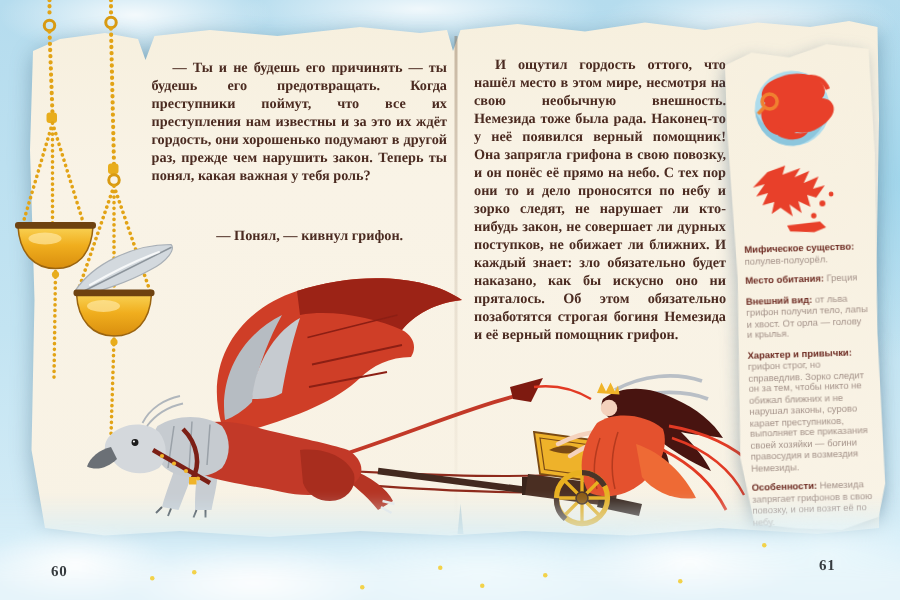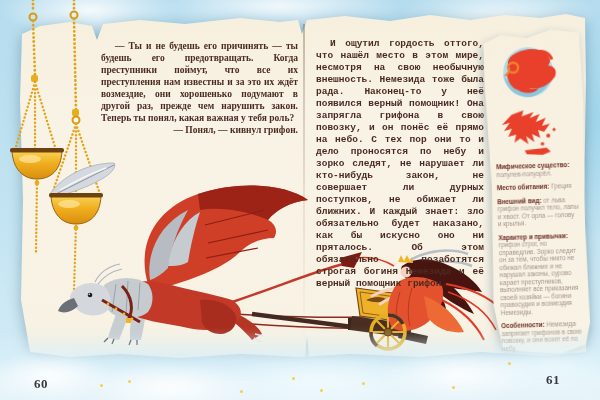--- a/index.html
+++ b/index.html
@@ -20,36 +20,36 @@
       185px 24px,240px 18px,280px 22px,298px 20px,302px 34px,307px 20px,345px 16px,390px 21px,
       430px 15px,470px 20px,505px 15px,540px 18px,566px 14px,585px 18px,586px 80px,584px 200px,
       587px 300px,586px 352px,545px 356px,480px 352px,420px 357px,350px 354px,300px 357px,
       240px 354px,180px 358px,120px 354px,70px 357px,30px 352px,21px 300px,23px 200px,20px 100px);}
   #gutter{position:absolute;left:303px;top:24px;width:2px;height:326px;
     background:linear-gradient(180deg,rgba(120,88,58,.38),rgba(120,88,58,.12) 55%,rgba(120,88,58,0));}
   
   .story{position:absolute;color:#4b2b21;font-size:9.5px;line-height:12px;
     font-weight:700;text-align:justify;}
   #left-text{left:101px;top:40px;width:197px;}
-  #right-text{left:316px;top:38px;width:168px;font-family:Liberation Mono, monospace;}
+  #right-text{left:316px;top:38px;width:168px;}
   .story p{margin:0;text-indent:14px;}
-  .story p.short{text-align:right;}
+  .story p.short{text-align:center;margin-top:28px;}
   
   .sidebar-wrap{position:absolute;left:486px;top:24px;width:102px;height:334px;
     transform:rotate(-1.8deg);filter:drop-shadow(-2px 3px 5px rgba(60,95,120,.35));}
   #sidebar{position:absolute;inset:0;background:linear-gradient(180deg,#f7f0df,#f9f3e6);
     clip-path:polygon(2px 18px,20px 10px,45px 14px,70px 6px,98px 10px,100px 80px,98px 200px,
       100px 300px,95px 322px,70px 330px,40px 328px,12px 324px,4px 280px,6px 160px,2px 60px);}
   .side-icons{position:absolute;left:0;top:14px;width:102px;text-align:center;}
   .side-text{position:absolute;left:11px;top:138px;width:81px;
     font-family:"Liberation Sans",sans-serif;font-size:6.3px;line-height:7.5px;color:#a5938a;}
   .side-sec{margin:0 0 6px 0;}
   .side-sec b{color:#6d2b22;font-weight:700;}
   
-  .pagenum{position:absolute;font-size:13px;font-weight:700;color:#363b3f;letter-spacing:.5px;}
+  .pagenum{position:absolute;font-size:10px;font-weight:700;color:#363b3f;letter-spacing:.5px;}
   #pn-left{left:34px;top:376px;}
   #pn-right{left:546px;top:372px;text-align:center;}
   
   #cloud-band{position:absolute;left:-10px;right:-10px;top:330px;height:80px;filter:blur(3px);
     background:
       radial-gradient(90px 34px at 60px 46px,rgba(255,255,255,.95),rgba(255,255,255,0) 72%),
       radial-gradient(120px 36px at 180px 58px,rgba(255,255,255,.9),rgba(255,255,255,0) 72%),
       radial-gradient(140px 40px at 330px 52px,rgba(240,250,253,.95),rgba(240,250,253,0) 72%),
       radial-gradient(110px 36px at 470px 44px,rgba(255,255,255,.92),rgba(255,255,255,0) 72%),
       radial-gradient(100px 42px at 560px 40px,rgba(235,248,252,.95),rgba(235,248,252,0) 75%),
@@ -188,21 +188,21 @@
         <circle cx="388" cy="332" r="17" fill="none" stroke="#e8b020" stroke-width="3.5"></circle>
         <path d="M388,315 L388,349 M371,332 L405,332 M376,320 L400,344 M400,320 L376,344" stroke="#e8b020" stroke-width="2.2"></path>
         <path d="M388,315 A17,17 0 0 1 403,324" stroke="#4a3428" stroke-width="3.5" fill="none"></path>
         <path d="M377,346 A17,17 0 0 1 371,332" stroke="#4a3428" stroke-width="3.5" fill="none"></path>
         <circle cx="388" cy="332" r="4" fill="#8a5a12" stroke="#4a3428" stroke-width="1"></circle>
       </g>
     </g>
   </svg>
 
   <div id="left-text" class="story">
-    <p>— Ты и не будешь его причинять — ты будешь его предотвращать. Когда преступники поймут, что все их преступления нам известны и за это их ждёт возмездие, они хорошенько подумают в другой раз, прежде чем нарушить закон. Теперь ты понял, какая важная у тебя роль?</p>
+    <p>— Ты и не будешь его причинять — ты будешь его предотвращать. Когда преступники поймут, что все их преступления нам известны и за это их ждёт гордость, они хорошенько подумают в другой раз, прежде чем нарушить закон. Теперь ты понял, какая важная у тебя роль?</p>
     <p class="short">— Понял, — кивнул грифон.</p>
   </div>
   <div id="right-text" class="story">
     <p>И ощутил гордость оттого, что нашёл место в этом мире, несмотря на свою необычную внешность. Немезида тоже была рада. Наконец-то у неё появился верный помощник! Она запрягла грифона в свою повозку, и он понёс её прямо на небо. С тех пор они то и дело проносятся по небу и зорко следят, не нарушает ли кто-нибудь закон, не совершает ли дурных поступков, не обижает ли ближних. И каждый знает: зло обязательно будет наказано, как бы искусно оно ни пряталось. Об этом обязательно позаботятся строгая богиня Немезида и её верный помощник грифон.</p>
   </div>
 
   <div class="sidebar-wrap">
     <div id="sidebar"></div>
     <div class="side-icons">
       <svg width="102" height="124" viewBox="0 0 102 124">

